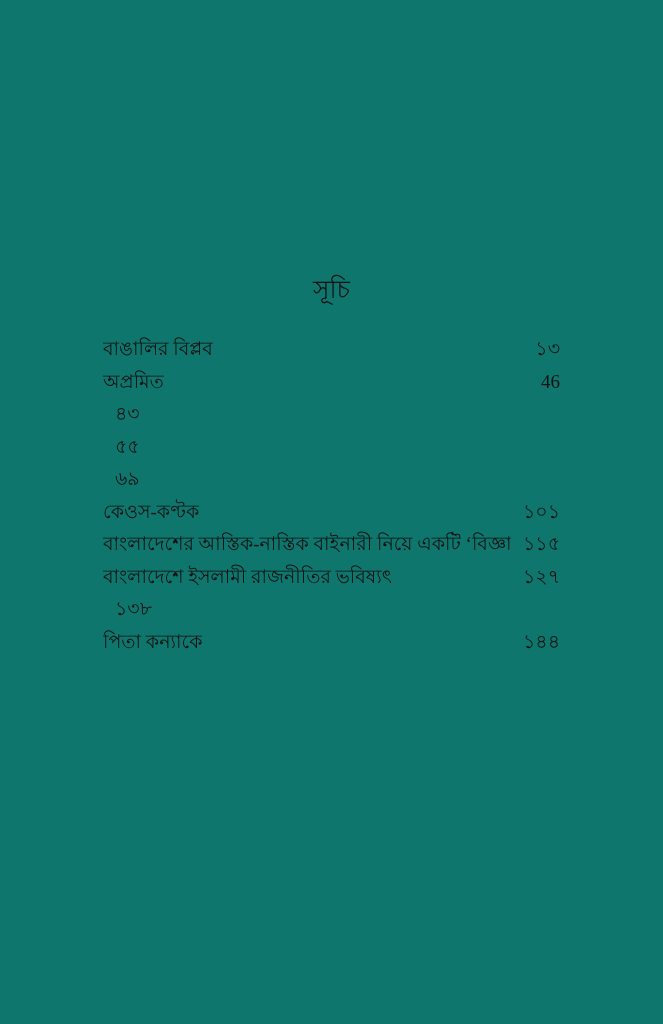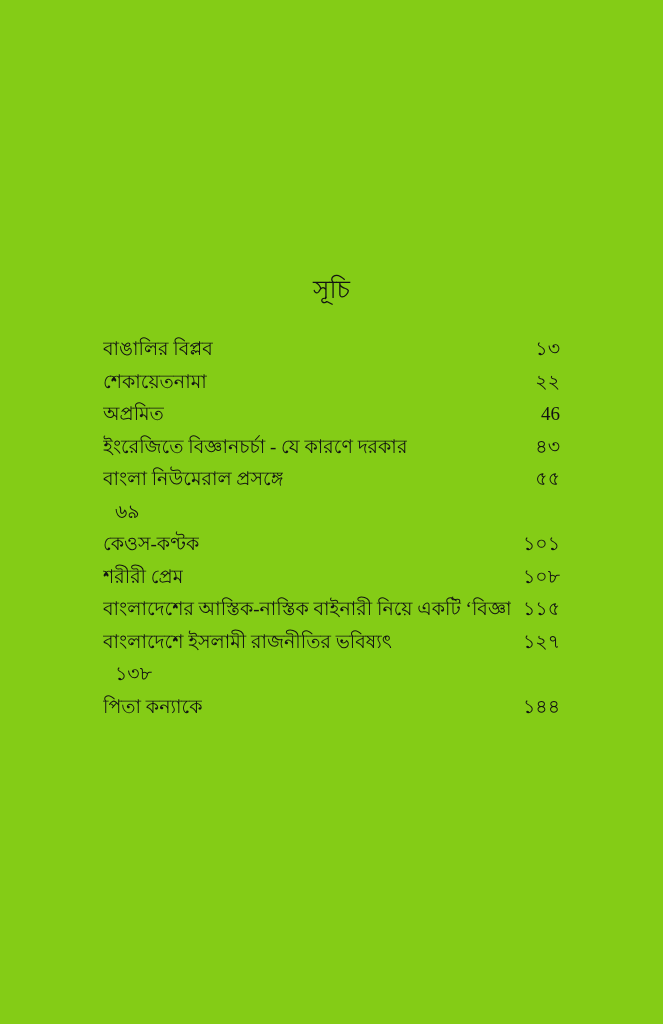--- a/index.html
+++ b/index.html
@@ -4,21 +4,21 @@
 <style>
   html, body {
     margin: 0;
     padding: 0;
     background: #ffffff;
   }
   .page {
     position: relative;
     width: 663px;
     height: 1024px;
-    background: #84cc16;
+    background: #0f766e;
     color: #121212;
     font-family: "Liberation Serif", "DejaVu Serif", serif;
     overflow: hidden;
   }
   .toc-title {
     position: absolute;
     top: 270px;
     left: 0;
     width: 100%;
     text-align: center;
@@ -59,55 +59,45 @@
 
   <h1 class="toc-title">সূচি</h1>
 
   <div class="toc-list">
 
     <div class="toc-row">
       <span class="toc-label">বাঙালির বিপ্লব</span>
       <span class="toc-page">১৩</span>
     </div>
 
-    <div class="toc-row">
-      <span class="toc-label">শেকায়েতনামা</span>
-      <span class="toc-page">২২</span>
-    </div>
 
     <div class="toc-row">
       <span class="toc-label">অপ্রমিত</span>
       <span class="toc-page">46</span>
     </div>
 
     <div class="toc-row">
-      <span class="toc-label">ইংরেজিতে বিজ্ঞানচর্চা - যে কারণে দরকার</span>
       <span class="toc-page">৪৩</span>
     </div>
 
     <div class="toc-row">
-      <span class="toc-label">বাংলা নিউমেরাল প্রসঙ্গে</span>
       <span class="toc-page">৫৫</span>
     </div>
 
     <div class="toc-row">
       <span class="toc-page">৬৯</span>
     </div>
 
 
 
     <div class="toc-row">
       <span class="toc-label">কেওস-কণ্টক</span>
       <span class="toc-page">১০১</span>
     </div>
 
-    <div class="toc-row">
-      <span class="toc-label">শরীরী প্রেম</span>
-      <span class="toc-page">১০৮</span>
-    </div>
 
     <div class="toc-row">
       <span class="toc-label">বাংলাদেশের আস্তিক-নাস্তিক বাইনারী নিয়ে একটি ‘বিজ্ঞানমনস্ক’ আলোচনা</span>
       <span class="toc-page">১১৫</span>
     </div>
 
     <div class="toc-row">
       <span class="toc-label">বাংলাদেশে ইসলামী রাজনীতির ভবিষ্যৎ</span>
       <span class="toc-page">১২৭</span>
     </div>

